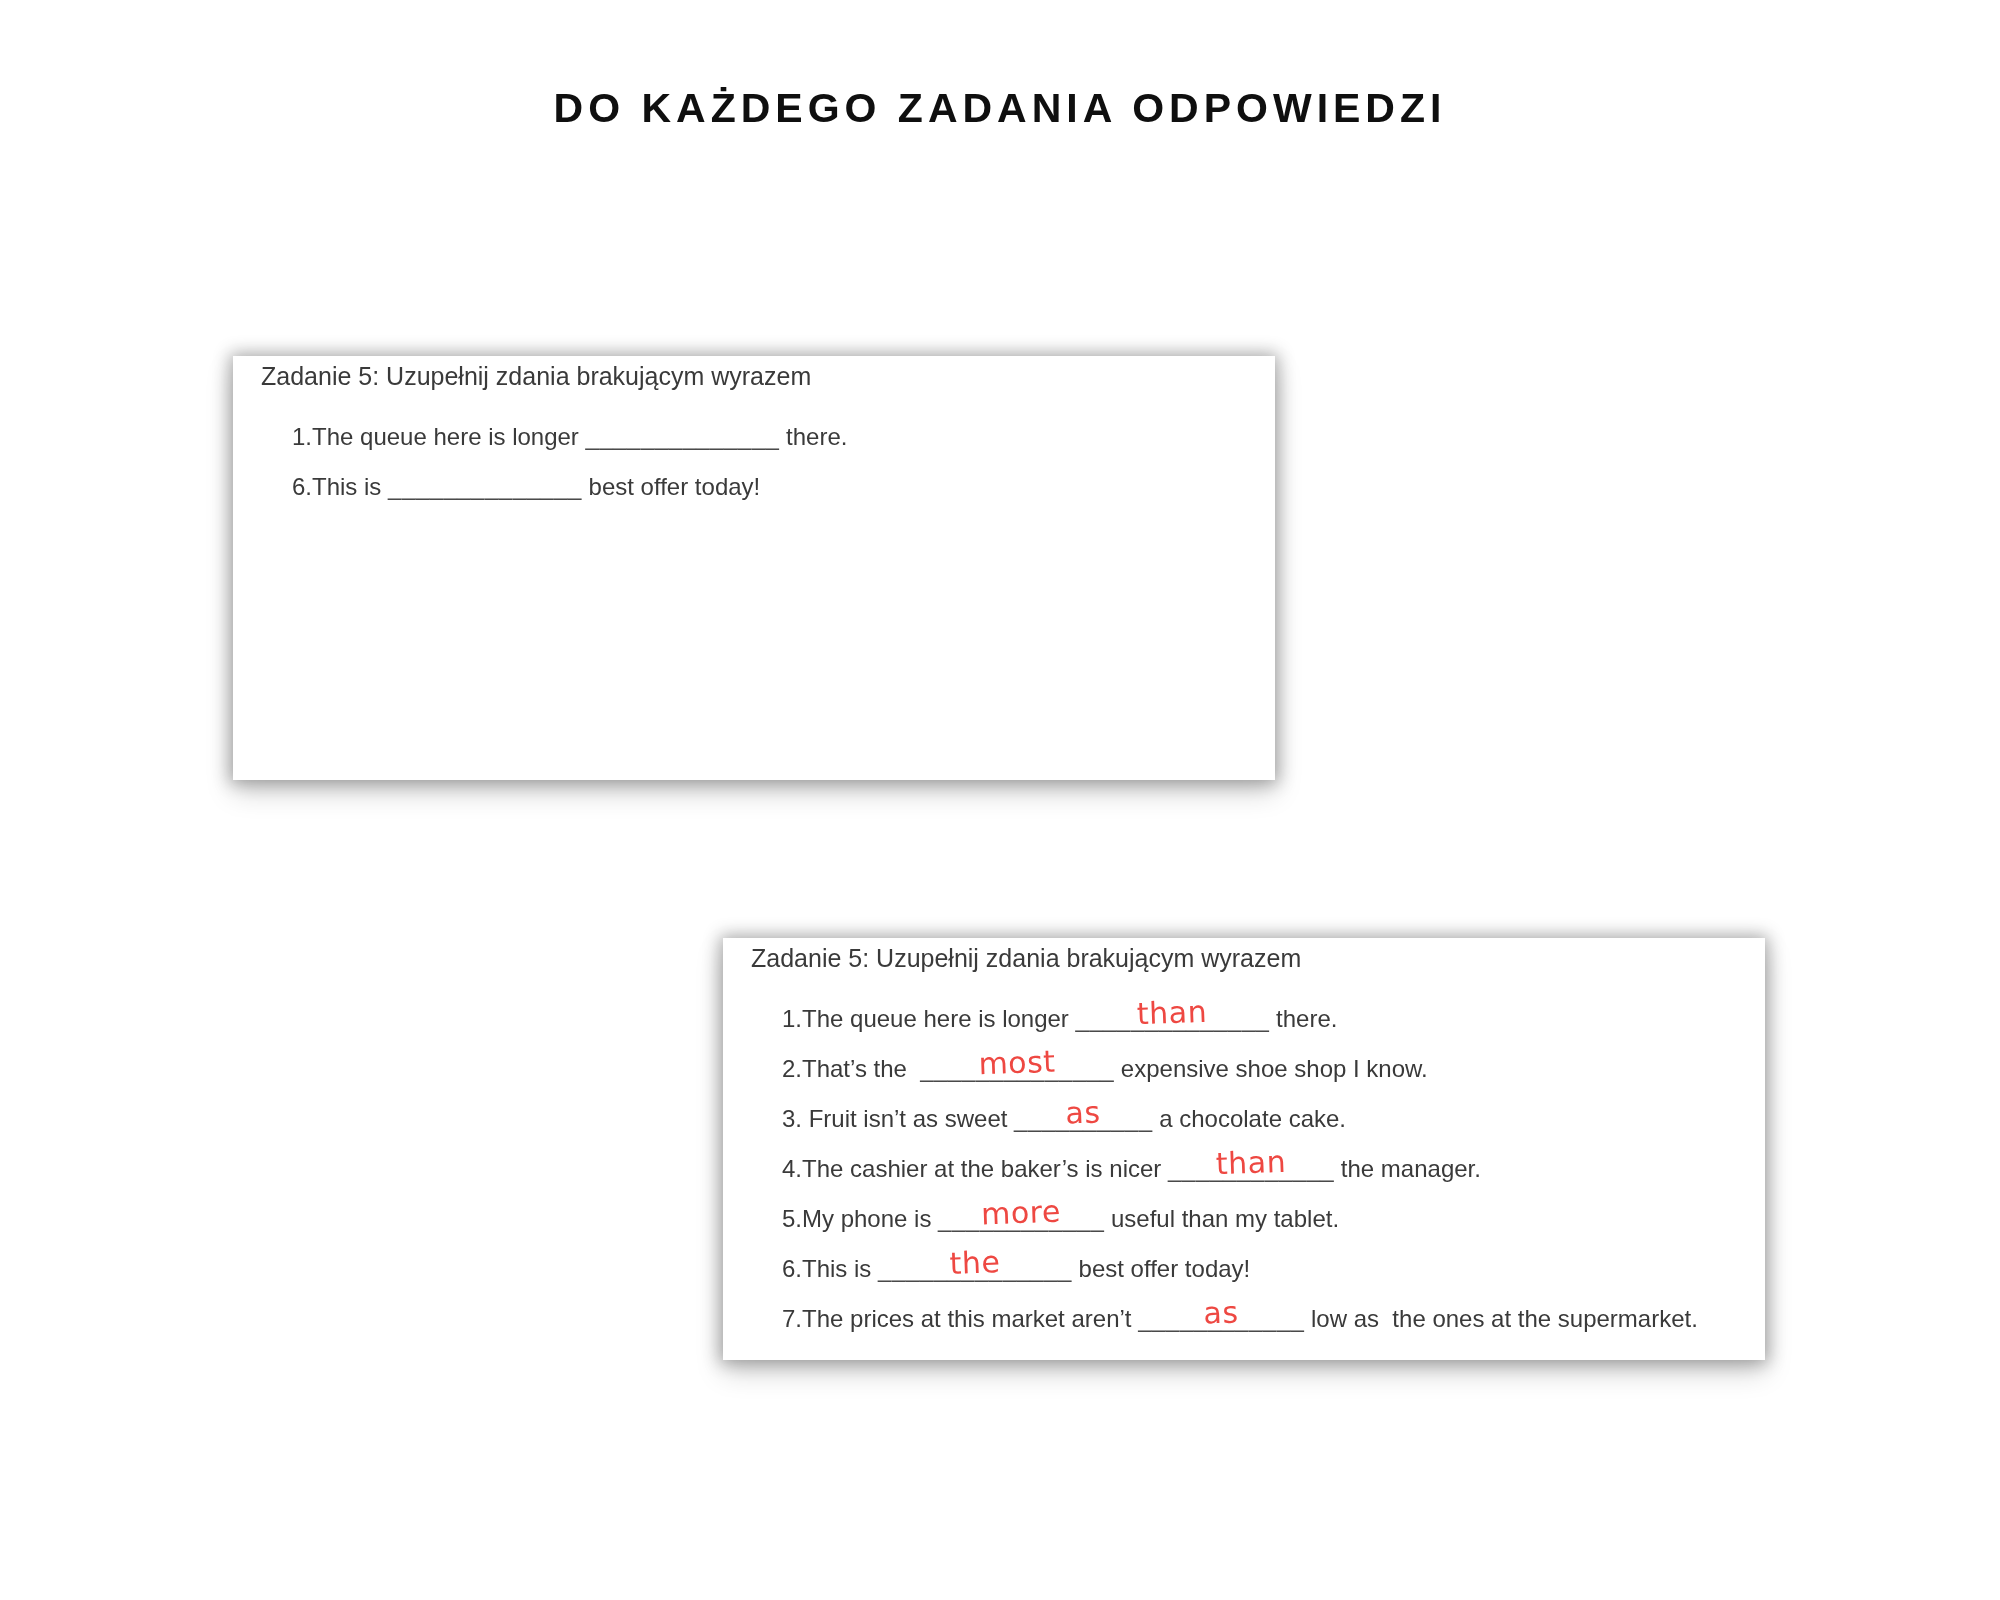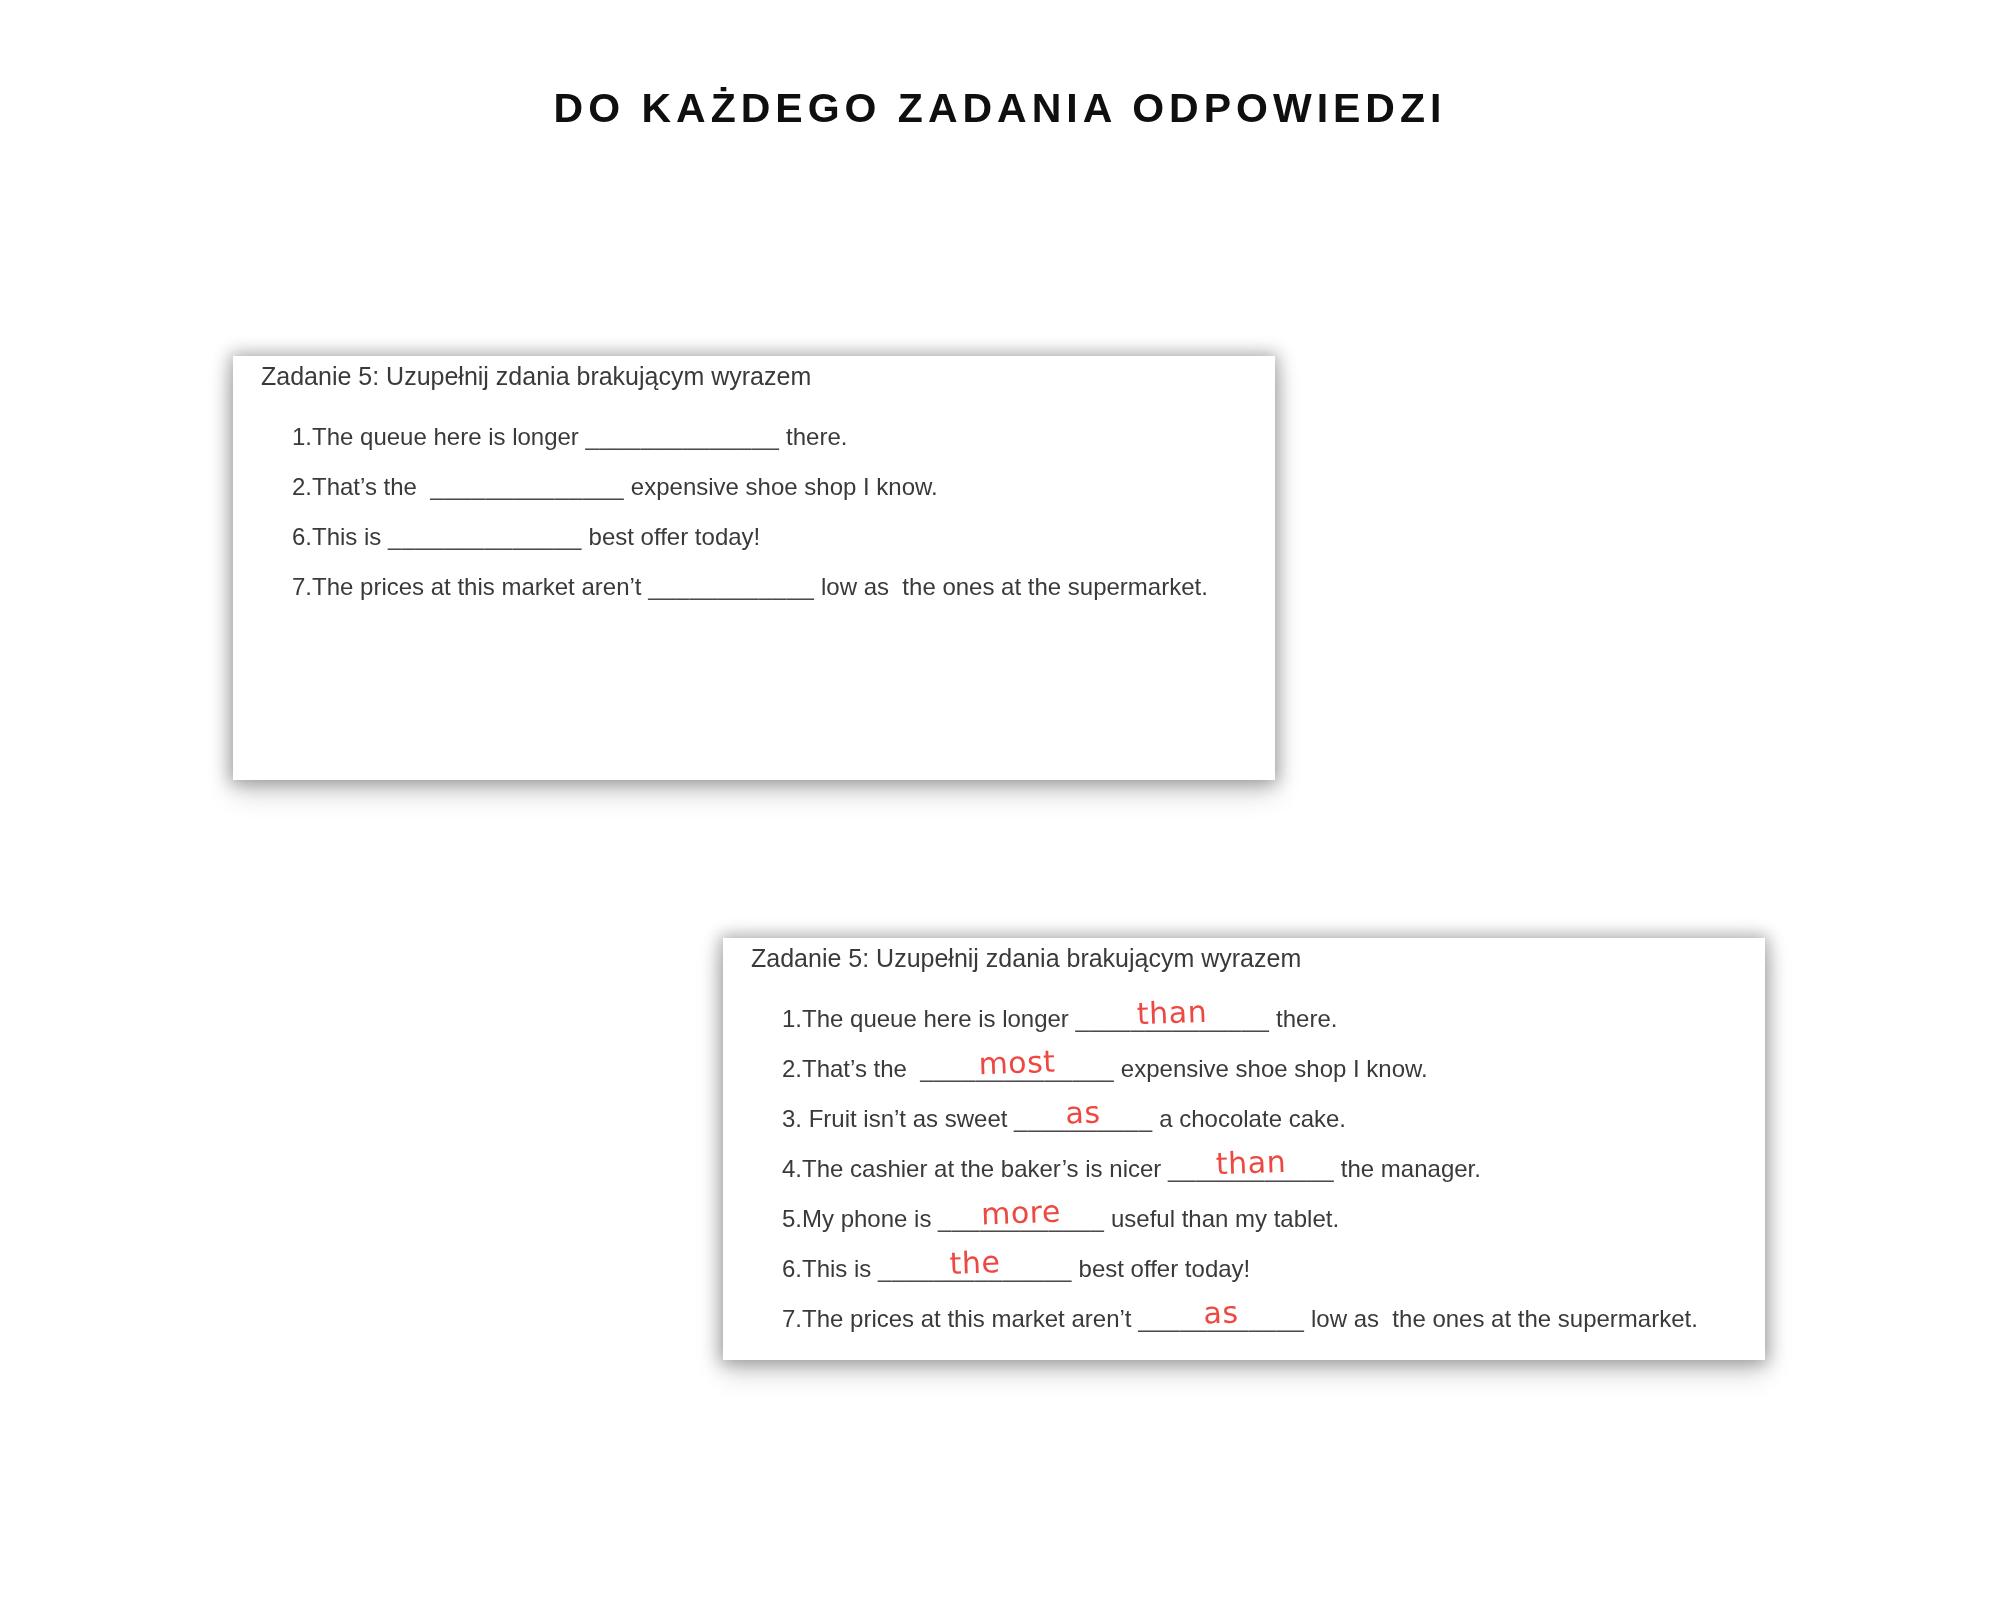--- a/index.html
+++ b/index.html
@@ -73,23 +73,21 @@
 </style>
 </head>
 <body>
 
 <h1 class="page-title">DO KAŻDEGO ZADANIA ODPOWIEDZI</h1>
 
 <section class="card card-blank">
   <div class="card-header">Zadanie 5: Uzupełnij zdania brakującym wyrazem</div>
   <ol class="sentences">
       <li class="row"><span class="num">1.</span><span class="pre">The queue here is longer </span><span class="blank">______________</span><span class="post"> there.</span></li>
-      <li class="row"><span class="num">2.</span><span class="pre">That’s the  </span><span class="blank">______________</span><span class="post"> expensive shoe shop I know.</span></li>
       <li class="row"><span class="num">6.</span><span class="pre">This is </span><span class="blank">______________</span><span class="post"> best offer today!</span></li>
-      <li class="row"><span class="num">7.</span><span class="pre">The prices at this market aren’t </span><span class="blank">____________</span><span class="post"> low as  the ones at the supermarket.</span></li>
     </ol>
 </section>
 
 <section class="card card-answered">
   <div class="card-header">Zadanie 5: Uzupełnij zdania brakującym wyrazem</div>
   <ol class="sentences">
       <li class="row"><span class="num">1.</span><span class="pre">The queue here is longer </span><span class="blank">______________<span class="answer">than</span></span><span class="post"> there.</span></li>
       <li class="row"><span class="num">2.</span><span class="pre">That’s the  </span><span class="blank">______________<span class="answer">most</span></span><span class="post"> expensive shoe shop I know.</span></li>
       <li class="row"><span class="num">3.</span><span class="pre"> Fruit isn’t as sweet </span><span class="blank">__________<span class="answer">as</span></span><span class="post"> a chocolate cake.</span></li>
       <li class="row"><span class="num">4.</span><span class="pre">The cashier at the baker’s is nicer </span><span class="blank">____________<span class="answer">than</span></span><span class="post"> the manager.</span></li>

